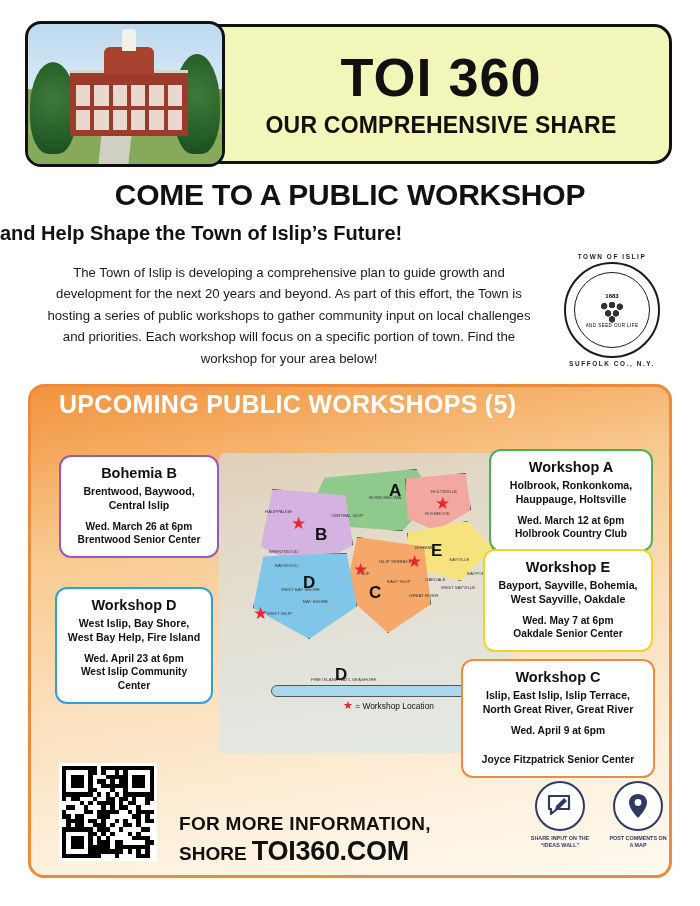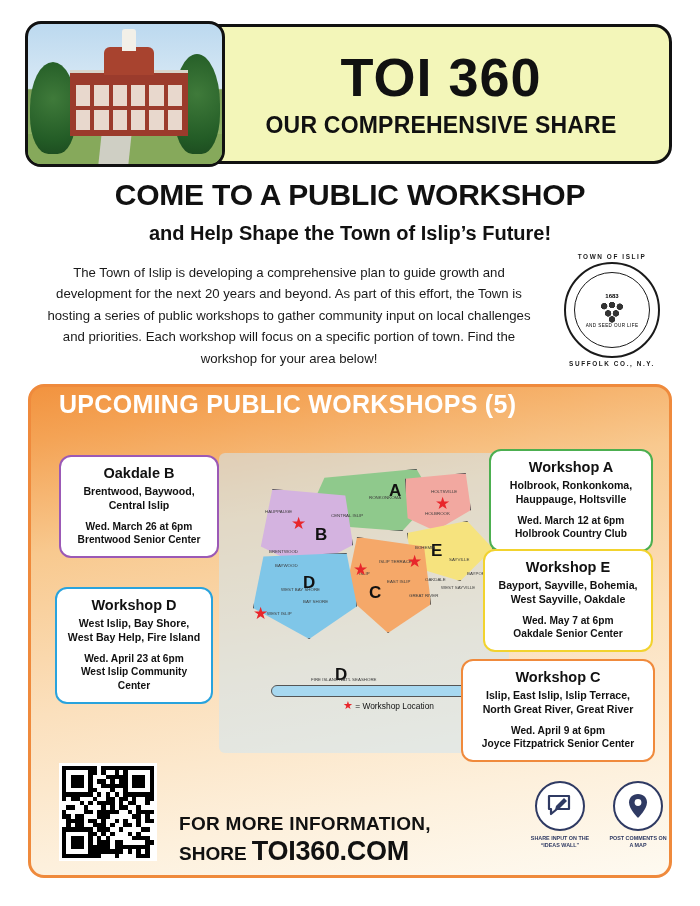--- a/index.html
+++ b/index.html
@@ -116,21 +116,20 @@
     text-align: center;
     font-size: 30px;
     font-weight: bold;
     color: #111;
     letter-spacing: -0.2px;
   }
   .subheadline {
     position: absolute;
     left: 0; top: 222px;
     width: 700px;
-    text-align: center;
     font-size: 20px;
     font-weight: bold;
     color: #111;
   }
 
   
   .intro {
     position: absolute;
     left: 46px; top: 262px;
     width: 486px;
@@ -458,21 +457,21 @@
       <div class="star" style="left:134px; top:108px;">★</div>
       <div class="star" style="left:34px;  top:152px;">★</div>
 
       <div class="legend">
         <span class="star-inline">★</span>
         <span>= Workshop Location</span>
       </div>
     </div>
 
     <div class="card card-b">
-      <h3>Oakdale B</h3>
+      <h3>Bohemia B</h3>
       <div class="towns">Brentwood, Baywood, Central Islip</div>
       <div class="when">Wed. March 26 at 6pm</div>
       <div class="when" style="margin-top:0">Brentwood Senior Center</div>
     </div>
 
     <div class="card card-a">
       <h3>Workshop A</h3>
       <div class="towns">Holbrook, Ronkonkoma, Hauppauge, Holtsville</div>
       <div class="when">Wed. March 12 at 6pm</div>
       <div class="when" style="margin-top:0">Holbrook Country Club</div>
@@ -489,21 +488,21 @@
       <h3>Workshop D</h3>
       <div class="towns">West Islip, Bay Shore, West Bay Help, Fire Island</div>
       <div class="when">Wed. April 23 at 6pm</div>
       <div class="when" style="margin-top:0">West Islip Community Center</div>
     </div>
 
     <div class="card card-c">
       <h3>Workshop C</h3>
       <div class="towns">Islip, East Islip, Islip Terrace, North Great River, Great River</div>
       <div class="when">Wed. April 9 at 6pm</div>
-      <div class="when" style="margin-top:0">Joyce Fitzpatrick Senior Center</div>
+      <div class="when" style="margin-top:16px">Joyce Fitzpatrick Senior Center</div>
     </div>
 
     <div class="qr">
       <div class="qr-grid" id="qr-grid">
           <i></i>
           <i></i>
           <i></i>
           <i></i>
           <i></i>
           <i></i>

